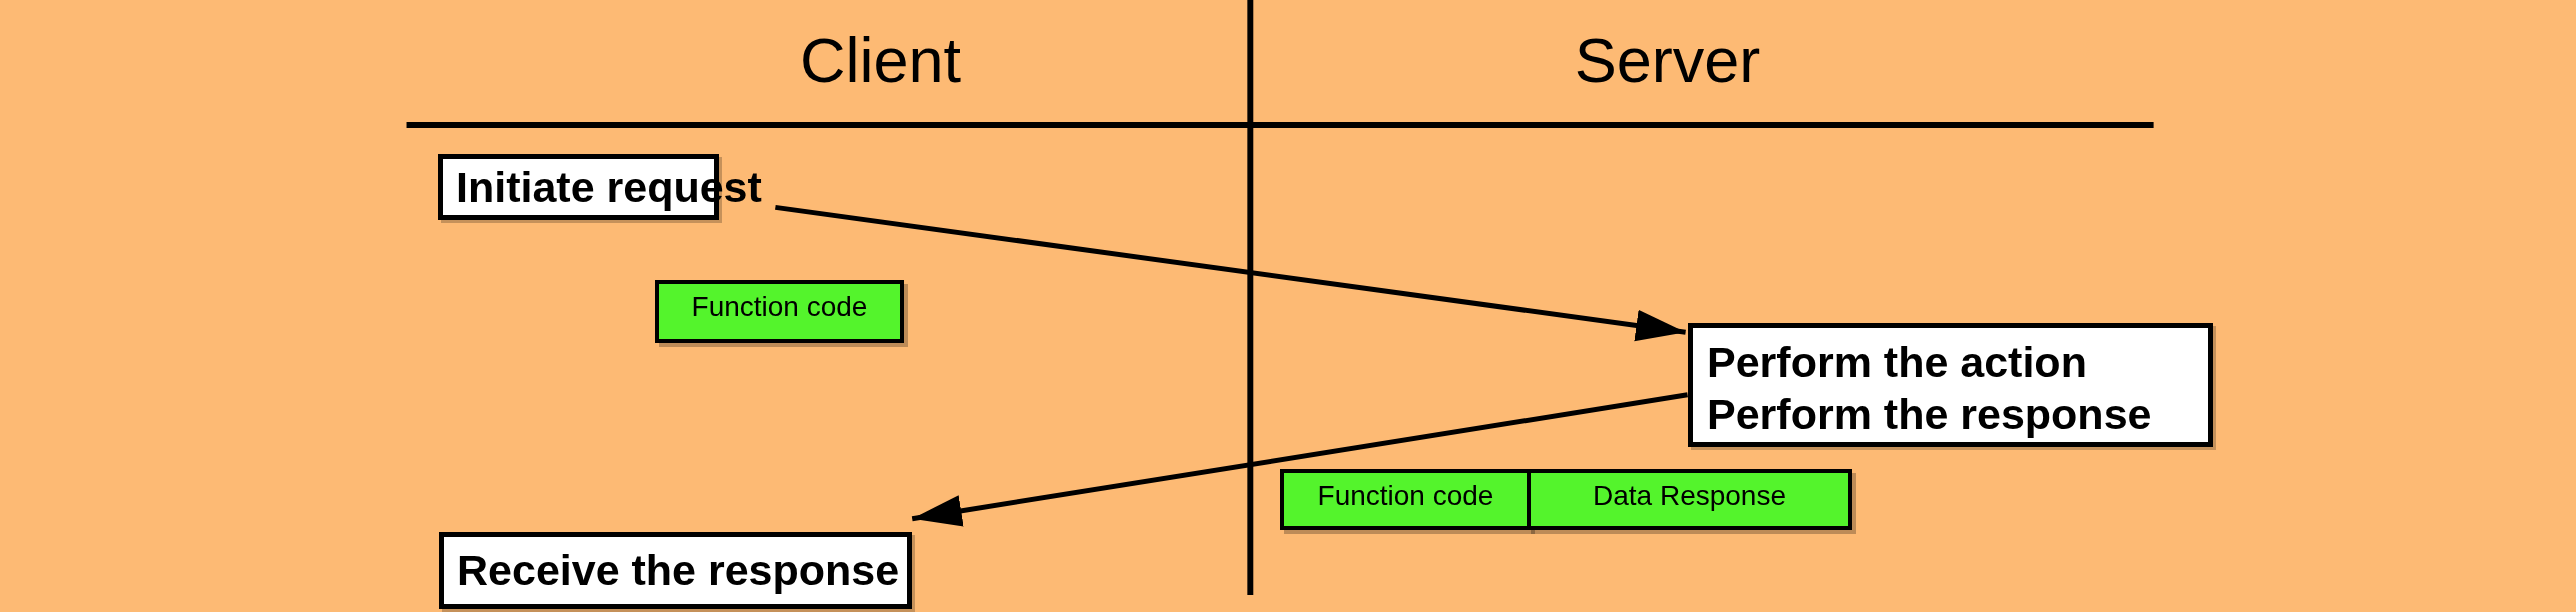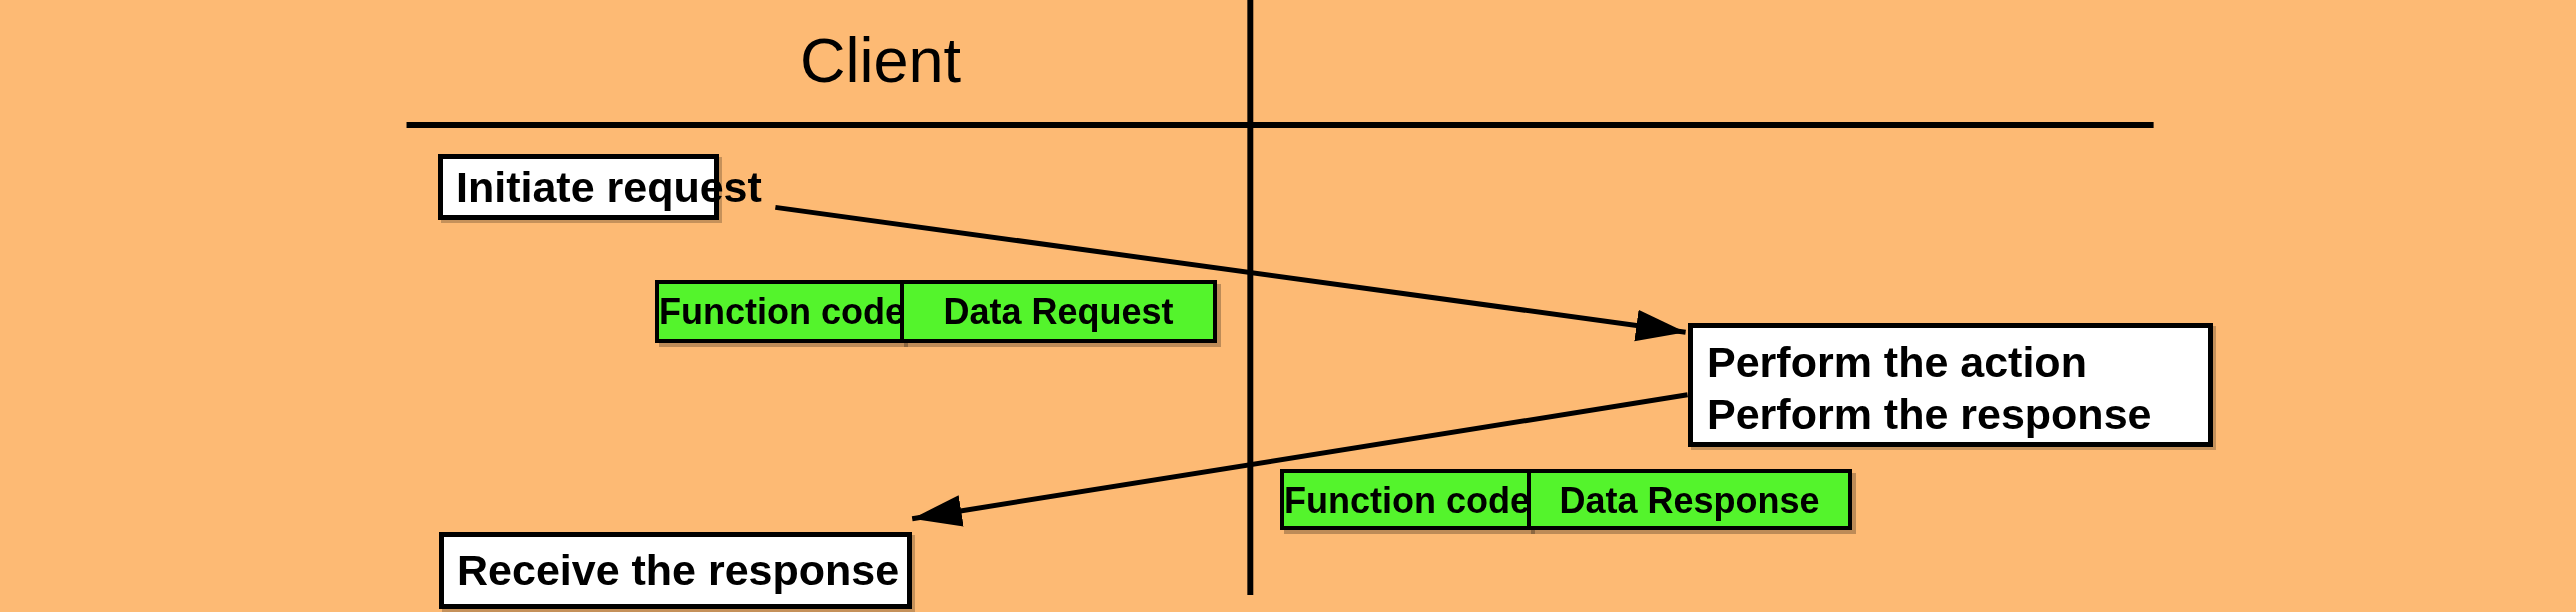--- a/index.html
+++ b/index.html
@@ -62,22 +62,22 @@
   .pdu {
     position: absolute;
     display: flex;
   }
   .pdu-request  { left: 655px;  top: 280px; }
   .pdu-response { left: 1280px; top: 469px; }
   .pdu-cell {
     box-sizing: border-box;
     border: 4px solid #000000;
     background: #54F42C;
-    font-size: 36px;
-    font-weight: 700;
+    font-size: 28px;
+    font-weight: 400;
     text-align: center;
     padding-top: 7px;
     white-space: nowrap;
     box-shadow: 4px 4px 0 rgba(0,0,0,0.25);
   }
   .pdu-request .pdu-cell { height: 63px; }
   .pdu-response .pdu-cell { height: 61px; }
   .cell-fc-req  { width: 249px; }
   .cell-dr-req  { width: 317px; margin-left: -4px; }
   .cell-fc-res  { width: 251px; }
@@ -94,33 +94,33 @@
         <path d="M0,0 L10,3.2 L0,6.4 Z" fill="#000000"></path>
       </marker>
     </defs>
     <line x1="1261" y1="0" x2="1261" y2="600" stroke="#000000" stroke-width="6"></line>
     <line x1="410" y1="126" x2="2172" y2="126" stroke="#000000" stroke-width="6"></line>
     <line x1="782" y1="209" x2="1700" y2="335" stroke="#000000" stroke-width="5" marker-end="url(#arrowhead)"></line>
     <line x1="1702" y1="398" x2="920" y2="523" stroke="#000000" stroke-width="5" marker-end="url(#arrowhead)"></line>
   </svg>
 
   <div class="col-header hdr-client">Client</div>
+  <div class="col-header hdr-server">Server</div>
 
   <div class="proc-box box-initiate">
     <span>Initiate request</span>
   </div>
 
   <div class="proc-box box-perform">
     <div>Perform the action</div>
     <div>Perform the response</div>
   </div>
 
   <div class="pdu pdu-request">
     <div class="pdu-cell cell-fc-req">Function code</div>
-    <div class="pdu-cell cell-dr-req">Data Request</div>
   </div>
 
   <div class="pdu pdu-response">
     <div class="pdu-cell cell-fc-res">Function code</div>
     <div class="pdu-cell cell-dr-res">Data Response</div>
   </div>
 
   <div class="proc-box box-receive">
     <span>Receive the response</span>
   </div>

